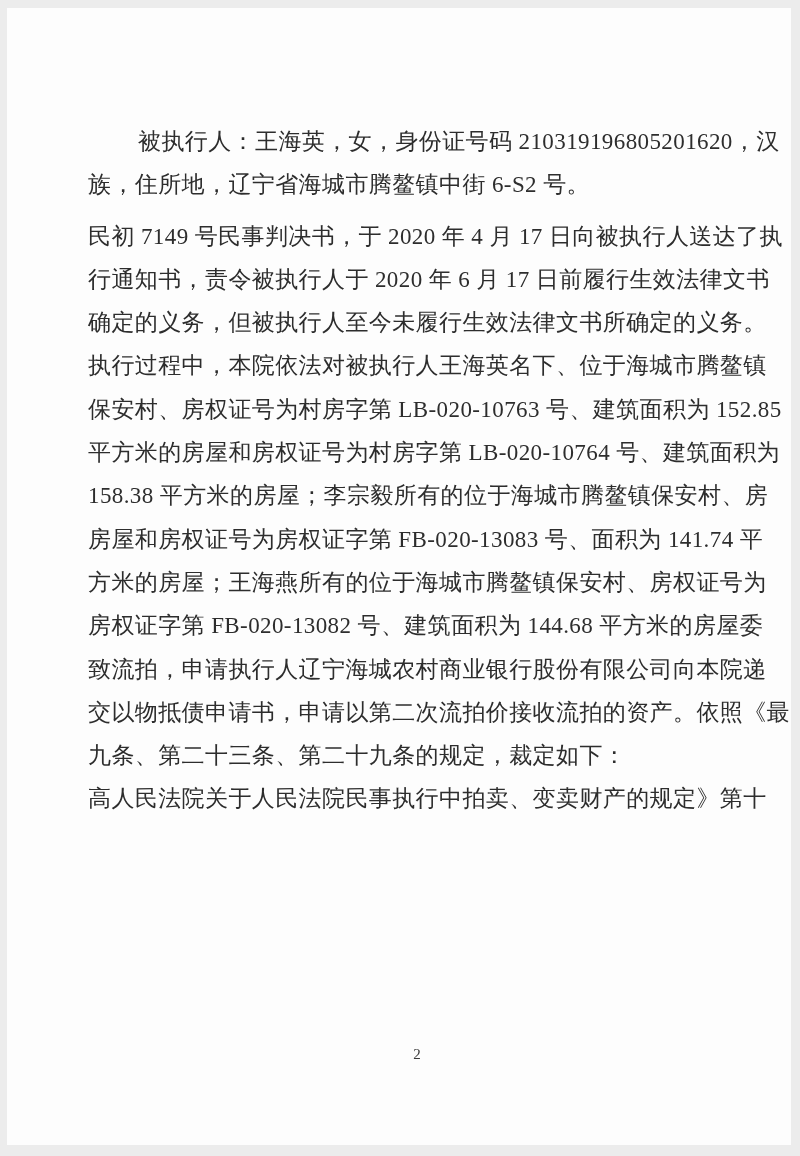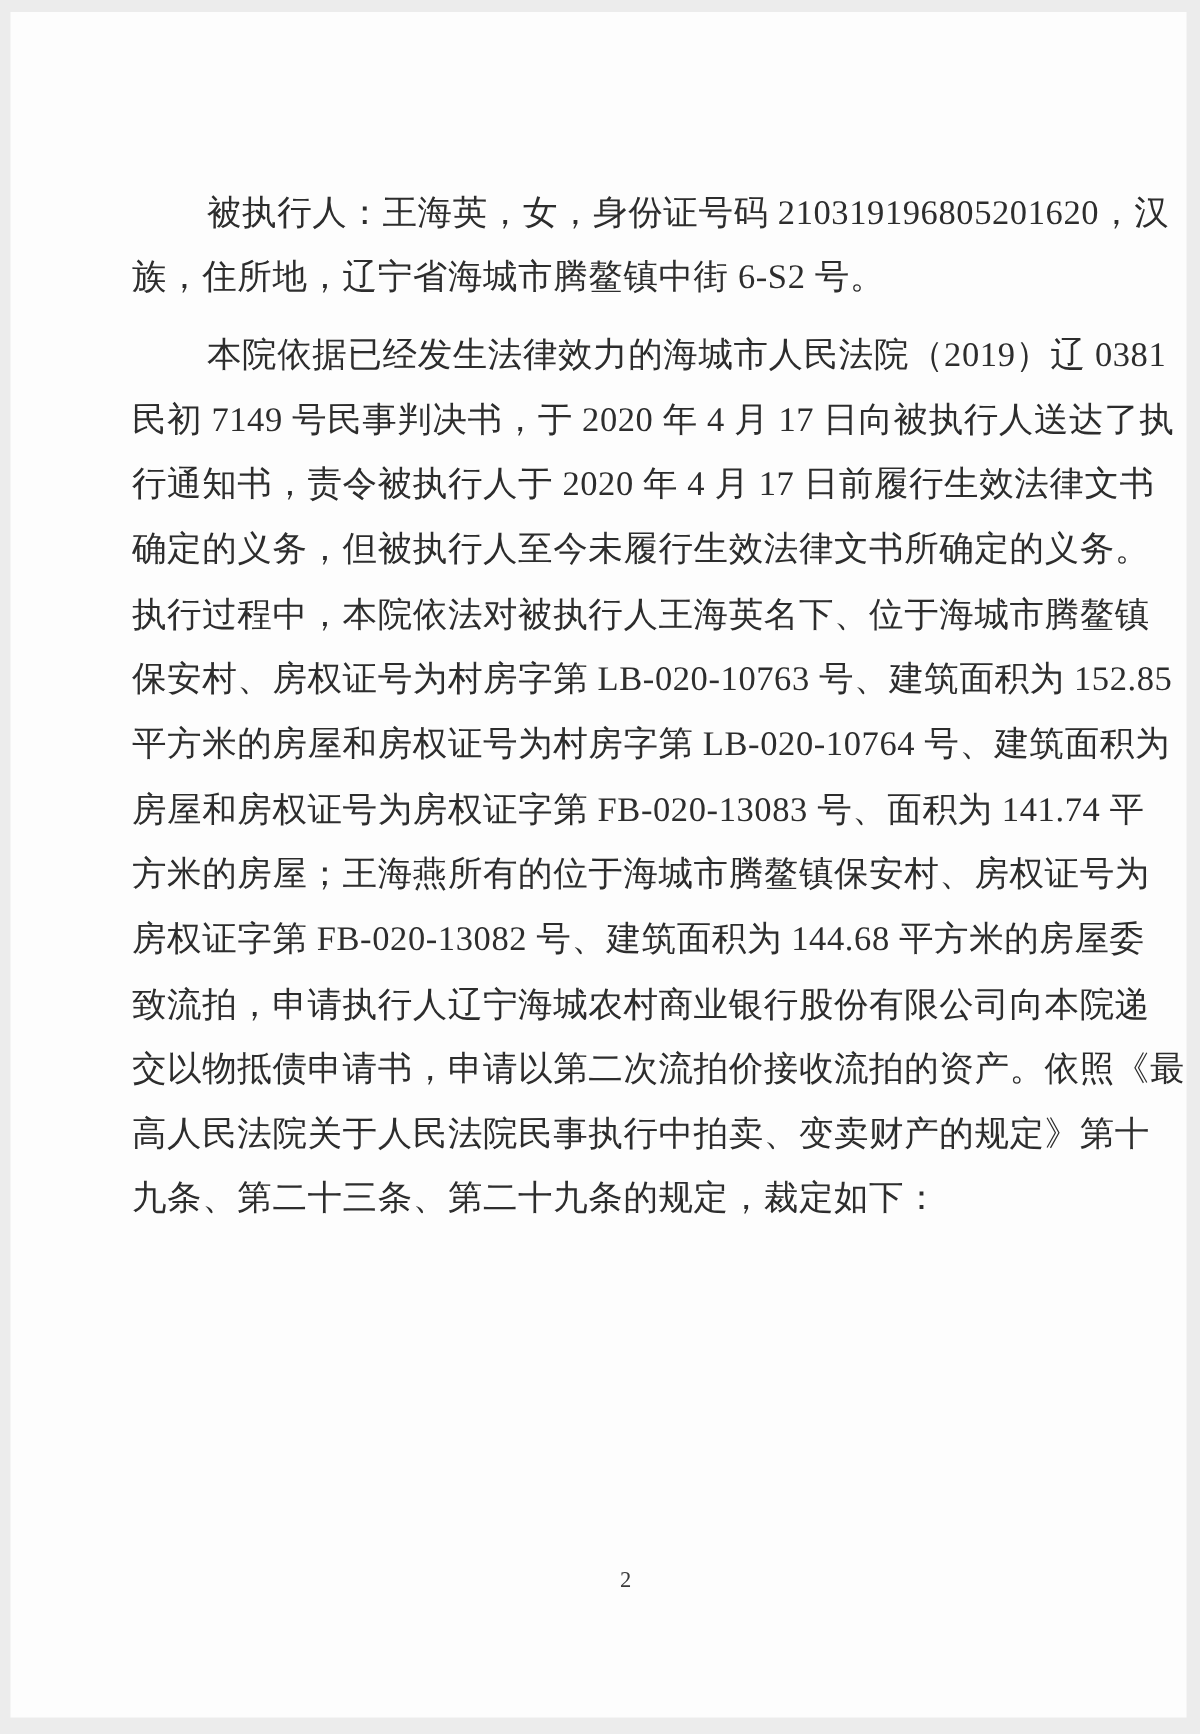--- a/index.html
+++ b/index.html
@@ -72,34 +72,34 @@
 <div class="page">
 
   <div class="text-body">
 
     <div class="para">
       <div class="line first">被执行人：王海英，女，身份证号码 210319196805201620，汉</div>
       <div class="line">族，住所地，辽宁省海城市腾鳌镇中街 6-S2 号。</div>
     </div>
 
     <div class="para gap">
-      <div class="line first">本院依据已经发生法律效力的海城市人民法院（2019）辽 0381</div>
       <div class="line">民初 7149 号民事判决书，于 2020 年 4 月 17 日向被执行人送达了执</div>
-      <div class="line">行通知书，责令被执行人于 2020 年 4 月 17 日前履行生效法律文书</div>
+      <div class="line">行通知书，责令被执行人于 2020 年 6 月 17 日前履行生效法律文书</div>
       <div class="line">确定的义务，但被执行人至今未履行生效法律文书所确定的义务。</div>
       <div class="line">执行过程中，本院依法对被执行人王海英名下、位于海城市腾鳌镇</div>
       <div class="line">保安村、房权证号为村房字第 LB-020-10763 号、建筑面积为 152.85</div>
       <div class="line">平方米的房屋和房权证号为村房字第 LB-020-10764 号、建筑面积为</div>
+      <div class="line">158.38 平方米的房屋；李宗毅所有的位于海城市腾鳌镇保安村、房</div>
       <div class="line">房屋和房权证号为房权证字第 FB-020-13083 号、面积为 141.74 平</div>
       <div class="line">方米的房屋；王海燕所有的位于海城市腾鳌镇保安村、房权证号为</div>
       <div class="line">房权证字第 FB-020-13082 号、建筑面积为 144.68 平方米的房屋委</div>
       <div class="line">致流拍，申请执行人辽宁海城农村商业银行股份有限公司向本院递</div>
       <div class="line">交以物抵债申请书，申请以第二次流拍价接收流拍的资产。依照《最</div>
+      <div class="line">九条、第二十三条、第二十九条的规定，裁定如下：</div>
       <div class="line">高人民法院关于人民法院民事执行中拍卖、变卖财产的规定》第十</div>
-      <div class="line">九条、第二十三条、第二十九条的规定，裁定如下：</div>
     </div>
 
 
   </div>
 
   <div class="page-number">2</div>
 
 </div>
 
 </body></html>

